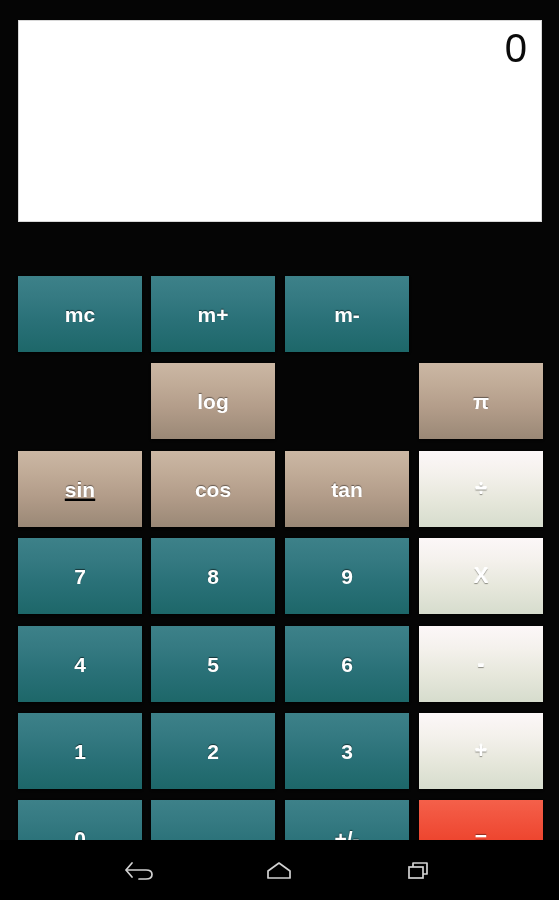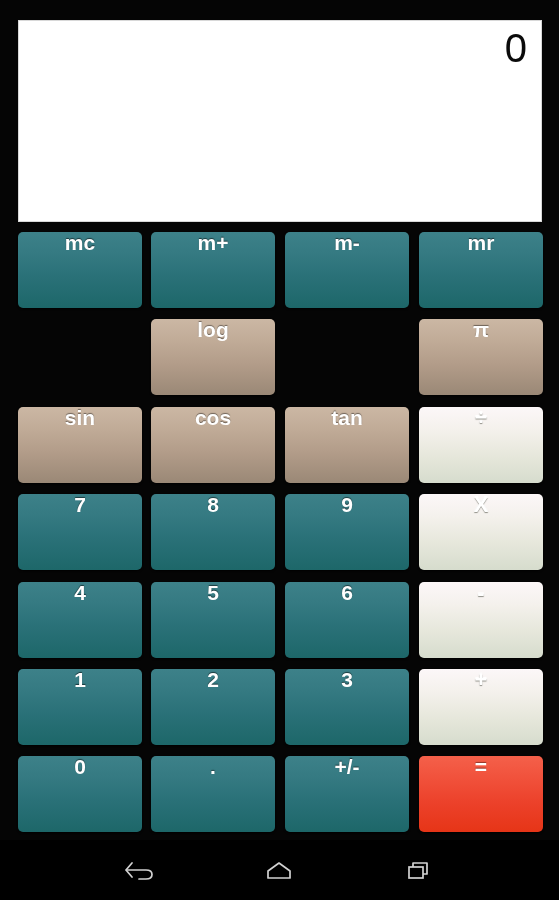--- a/index.html
+++ b/index.html
@@ -56,28 +56,30 @@
     left: 0;
     top: 232px;
     width: 559px;
     height: 608px;
   }
 
   .key {
     position: absolute;
     width: 124px;
     height: 76px;
-    border-radius: 5px;
+    border-radius: 0;
     border: none;
     display: flex;
+    align-items: center;
     justify-content: center;
     cursor: pointer;
     padding: 0;
     overflow: hidden;
     box-shadow: 0 1px 2px rgba(0,0,0,0.85);
+    margin-top: 44px;
   }
 
   .key .lbl {
     font-size: 21px;
     font-weight: bold;
     line-height: 1;
     user-select: none;
     pointer-events: none;
   }
 
@@ -157,30 +159,27 @@
   <div id="keypad">
       <div class="key teal" style="left: 18px; top: 0px;">
         <span class="lbl">mc</span>
       </div>
       <div class="key teal" style="left: 151px; top: 0px;">
         <span class="lbl">m+</span>
       </div>
       <div class="key teal" style="left: 285px; top: 0px;">
         <span class="lbl">m-</span>
       </div>
-      <div class="key teal" style="left: 419px; top: 0px;">
-        <span class="lbl">mr</span>
-      </div>
       <div class="key tan" style="left: 151px; top: 87px;">
         <span class="lbl">log</span>
       </div>
       <div class="key tan" style="left: 419px; top: 87px;">
         <span class="lbl">π</span>
       </div>
-      <div class="key tan" style="left: 18px; top: 175px;">
+      <div class="key tan" style="left: 18px; top: 175px; text-decoration: underline;">
         <span class="lbl">sin</span>
       </div>
       <div class="key tan" style="left: 151px; top: 175px;">
         <span class="lbl">cos</span>
       </div>
       <div class="key tan" style="left: 285px; top: 175px;">
         <span class="lbl">tan</span>
       </div>
       <div class="key pale" style="left: 419px; top: 175px;">
         <span class="lbl">÷</span>

